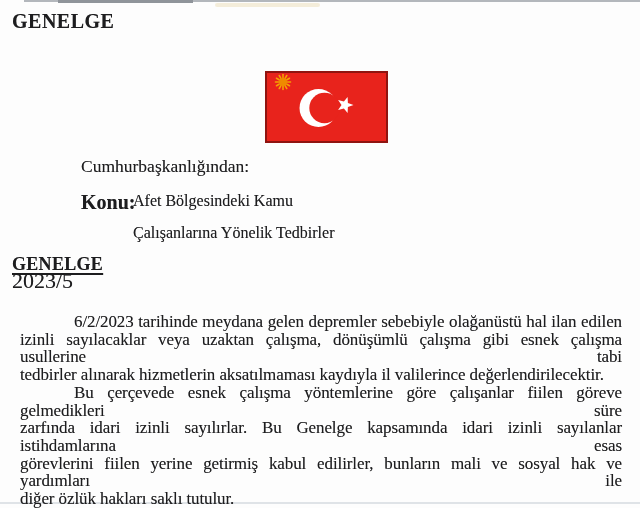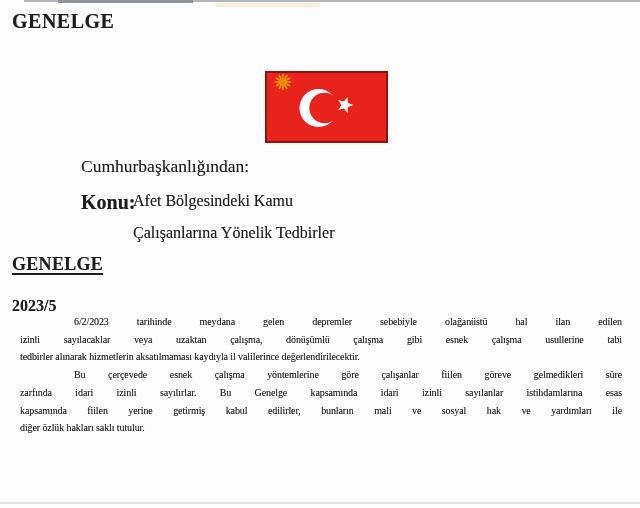--- a/index.html
+++ b/index.html
@@ -46,25 +46,25 @@
 
   .circ-title {
     top: 254px;
     font-weight: bold;
     font-size: 18px;
     text-decoration: underline;
     text-underline-offset: 3px;
     text-decoration-thickness: 1.5px;
     letter-spacing: 0.3px;
   }
-  .circ-num { top: 297px; font-weight: bold; font-size: 16px; }
+  .circ-num { top: 268px; font-weight: normal; font-size: 22px; }
 
   .body-text {
     left: 20px; top: 313px; width: 602px;
-    font-size: 10px;
+    font-size: 17px;
     line-height: 17.7px;
     letter-spacing: -0.1px;
   }
   .para + .para { }
   .bline { text-align: justify; text-align-last: justify; }
   .bline.first { text-indent: 54px; }
   .bline.para-end { text-align-last: left; }
   .bline.closing { text-indent: 52px; text-align-last: left; }
 </style>
 </head>
@@ -115,16 +115,16 @@
 
 <div class="abs body-text txt">
   <div class="para">
     <div class="bline first">6/2/2023 tarihinde meydana gelen depremler sebebiyle olağanüstü hal ilan edilen</div>
     <div class="bline">izinli sayılacaklar veya uzaktan çalışma, dönüşümlü çalışma gibi esnek çalışma usullerine tabi</div>
     <div class="bline para-end">tedbirler alınarak hizmetlerin aksatılmaması kaydıyla il valilerince değerlendirilecektir.</div>
   </div>
   <div class="para">
     <div class="bline first">Bu çerçevede esnek çalışma yöntemlerine göre çalışanlar fiilen göreve gelmedikleri süre</div>
     <div class="bline">zarfında idari izinli sayılırlar. Bu Genelge kapsamında idari izinli sayılanlar istihdamlarına esas</div>
-    <div class="bline">kapsamında fiilen yerine getirmiş kabul edilirler, bunların mali ve sosyal hak ve yardımları ile</div>
+    <div class="bline">görevlerini fiilen yerine getirmiş kabul edilirler, bunların mali ve sosyal hak ve yardımları ile</div>
     <div class="bline para-end">diğer özlük hakları saklı tutulur.</div>
   </div>
 </div>
 
 </body></html>

